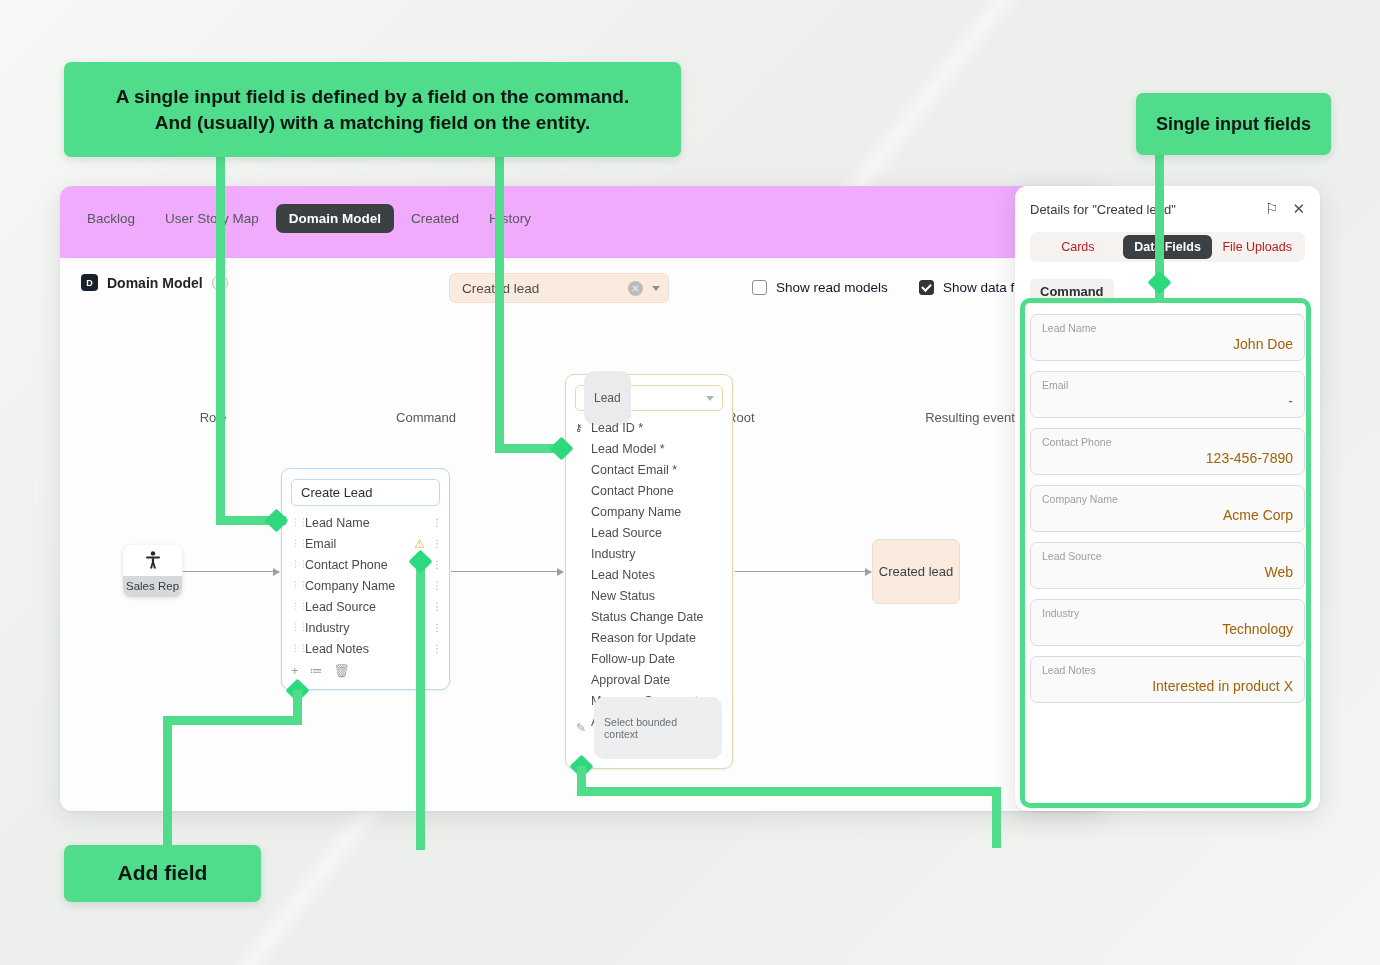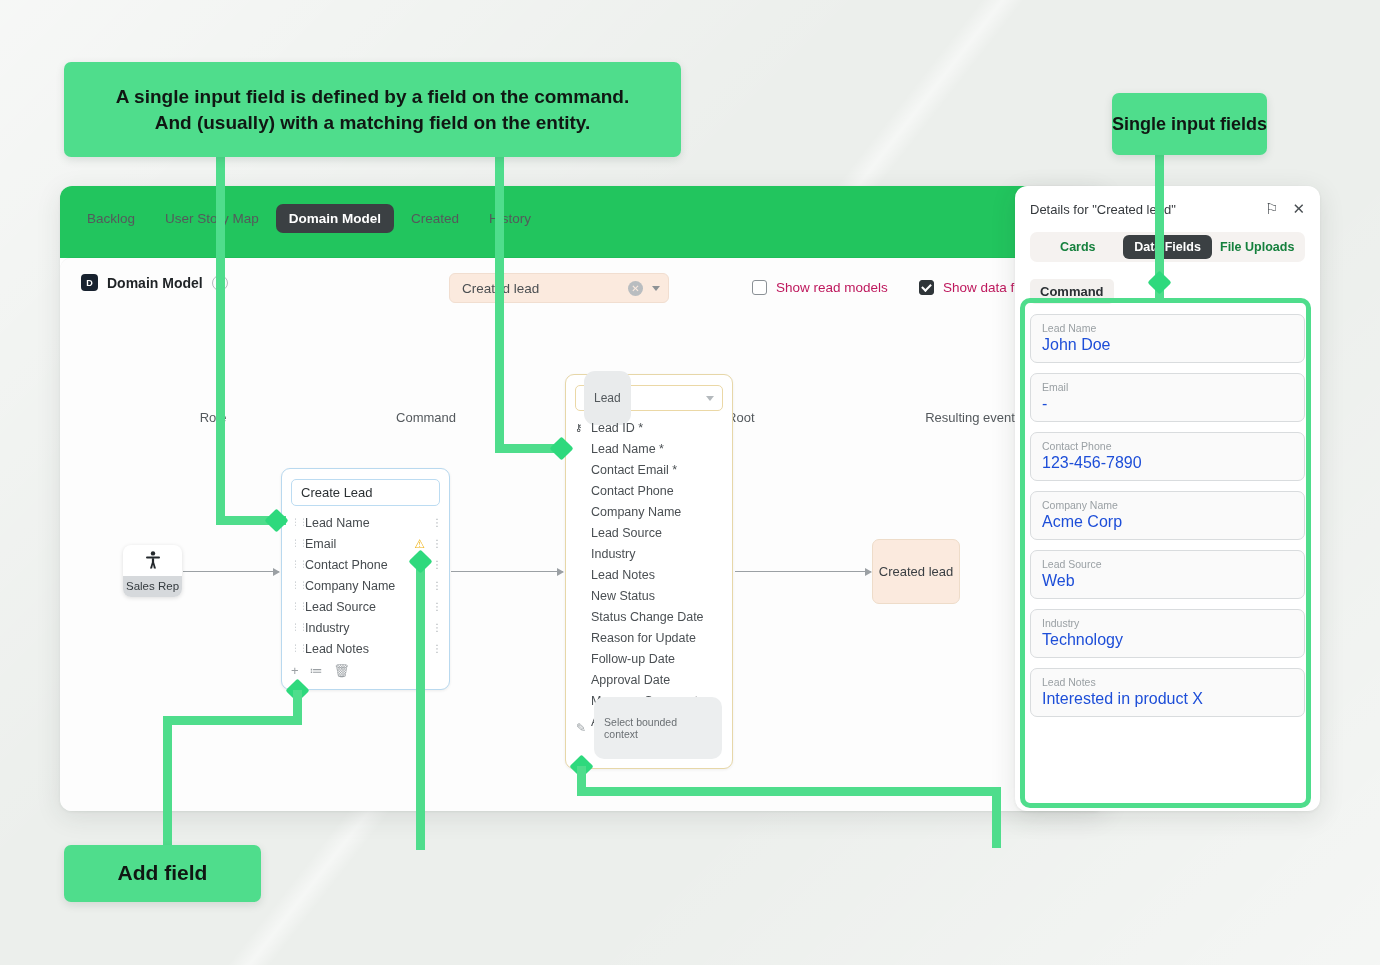--- a/index.html
+++ b/index.html
@@ -27,21 +27,21 @@
   
   .app-window {
     position: absolute; left: 60px; top: 186px;
     width: 1045px; height: 625px;
     background: #fff;
     border-radius: 12px;
     box-shadow: 0 6px 26px rgba(40,50,45,.10), 0 1px 3px rgba(40,50,45,.07);
     overflow: hidden;
   }
   .app-topbar {
-    height: 72px; background: #22c55e;
+    height: 72px; background: #f0abfc;
     display: flex; align-items: flex-start; padding: 18px 0 0 14px;
     gap: 4px;
   }
   .tab {
     font-size: 13.5px; color: #55595c;
     padding: 7px 13px; border-radius: 7px;
     white-space: nowrap; cursor: pointer;
   }
   .tab.active {
     background: #3b4043; color: #fff; font-weight: 600;
@@ -71,21 +71,21 @@
     background: #fbeade; border: 1px solid #f1ded0; border-radius: 6px;
     display:flex; align-items:center; padding: 0 8px 0 12px;
     font-size: 13.5px; color: #4b4f52;
   }
   .chip-text { flex: 1; }
   .chip-clear {
     width:15px;height:15px;border-radius:50%;background:#b9bdc0;color:#fbeade;
     font-size:10px; display:flex;align-items:center;justify-content:center; margin-right:9px;
   }
   .chip-caret { width:0;height:0;border-left:4.5px solid transparent;border-right:4.5px solid transparent;border-top:5px solid #8d9295; }
-  .cb-group { position:absolute; top:91px; display:flex; align-items:center; gap:9px; font-size:13.5px; color:#be185d; }
+  .cb-group { position:absolute; top:91px; display:flex; align-items:center; gap:9px; font-size:13.5px; color:#0f172a; }
   .cb-box { width:15px;height:15px;border:1.7px solid #8b9196;border-radius:3px;background:#fff; }
   .cb-box.checked { background:#2f3539;border-color:#2f3539; display:flex;align-items:center;justify-content:center; }
   .cb-box.checked:after{content:"";width:7px;height:4px;border-left:2px solid #fff;border-bottom:2px solid #fff;transform:rotate(-45deg) translate(1px,-1px);}
 
   
   .col-head { position:absolute; top:152px; font-size:13px; color:#54595d; text-align:center; }
 
   
   .role-node {
     position:absolute; left: 123px; top: 545px;
@@ -162,31 +162,31 @@
   }
   .dp-head { display:flex; align-items:center; }
   .dp-title { font-size:13px; color:#35393d; flex:1; }
   .dp-icon { font-size:15px; color:#4a4f53; margin-left:14px; }
   .seg-ctrl {
     margin-top:14px; height:30px; background:#f5f2f0; border-radius:7px;
     display:flex; align-items:center; padding:3px;
   }
   .seg {
     flex:1; height:24px; display:flex;align-items:center;justify-content:center;
-    font-size:12.5px; color:#15803d; border-radius:6px;font-weight:bold;
+    font-size:12.5px; color:#b91c1c; border-radius:6px;
   }
   .seg.active { background:#3b4043; color:#fff; font-weight:600; }
   .dp-body { margin-top: 17px; }
   .cmd-tag { display:inline-block; background:#f3f0ee; border-radius:5px; font-size:13px; font-weight:700; color:#2a2f33; padding:5px 10px; }
   .ffield {
     margin-top:10px; border:1px solid #d9dcde; border-radius:7px;
     padding: 7px 11px 8px; background:#fafafa;
   }
   .ffield-label { font-size:10.5px; color:#9aa0a4; margin-bottom:2px; }
-  .ffield-value { font-size:16px; color:#1d4ed8; }
+  .ffield-value { font-size:14px; color:#a16207;text-align:right; }
 
   
   .note {
     position:absolute; background:#4fdd8c; border-radius:7px;
     color:#101713; font-weight:700; text-align:center;
     display:flex; align-items:center; justify-content:center;
     box-shadow: 0 3px 9px rgba(30,60,45,.13);
     line-height: 1.35;
   }
   .gline { position:absolute; background:#4fdd8c; }
@@ -336,21 +336,21 @@
     <div class="agg-select">
       <span class="agg-pill">Lead</span>
       <span class="agg-caret"></span>
     </div>
     <div class="agg-row">
       <span class="key-icon">⚷</span>
       <span>Lead ID *</span>
     </div>
     <div class="agg-row">
         <span class="key-icon"></span>
-        <span>Lead Name *</span>
+        <span>Lead Model *</span>
       </div>
     <div class="agg-row">
         <span class="key-icon"></span>
         <span>Contact Email *</span>
       </div>
     <div class="agg-row">
         <span class="key-icon"></span>
         <span>Contact Phone</span>
       </div>
     <div class="agg-row">
@@ -448,21 +448,21 @@
         <div class="ffield-label">Lead Notes</div>
         <div class="ffield-value">Interested in product X</div>
       </div>
     </div>
   </div>
 
   <div class="gbox" style="left:1020px;top:298px;width:291px;height:510px;"></div>
 
   <div class="gline" style="left:1155px;top:155px;width:9px;height:145px;"></div>
   <div class="gdiamond" style="left:1151px;top:274px;"></div>
-  <div class="note" style="left:1112px;top:93px;width:155px;height:62px;font-size:18px;">Single input fields</div>
+  <div class="note" style="left:1136px;top:93px;width:195px;height:62px;font-size:18px;">Single input fields</div>
 
   <div class="gline" style="left:216px;top:155px;width:9px;height:366px;"></div>
   <div class="gline" style="left:216px;top:516px;width:70px;height:9px;"></div>
   <div class="gdiamond" style="left:268px;top:512px;"></div>
 
   <div class="gline" style="left:495px;top:155px;width:9px;height:294px;"></div>
   <div class="gline" style="left:495px;top:444px;width:72px;height:9px;"></div>
   <div class="gdiamond" style="left:553px;top:440px;"></div>
 
   <div class="note" style="left:64px;top:62px;width:617px;height:95px;font-size:19px;white-space:pre-line;padding:1px 14px;">A single input field is defined by a field on the command.

